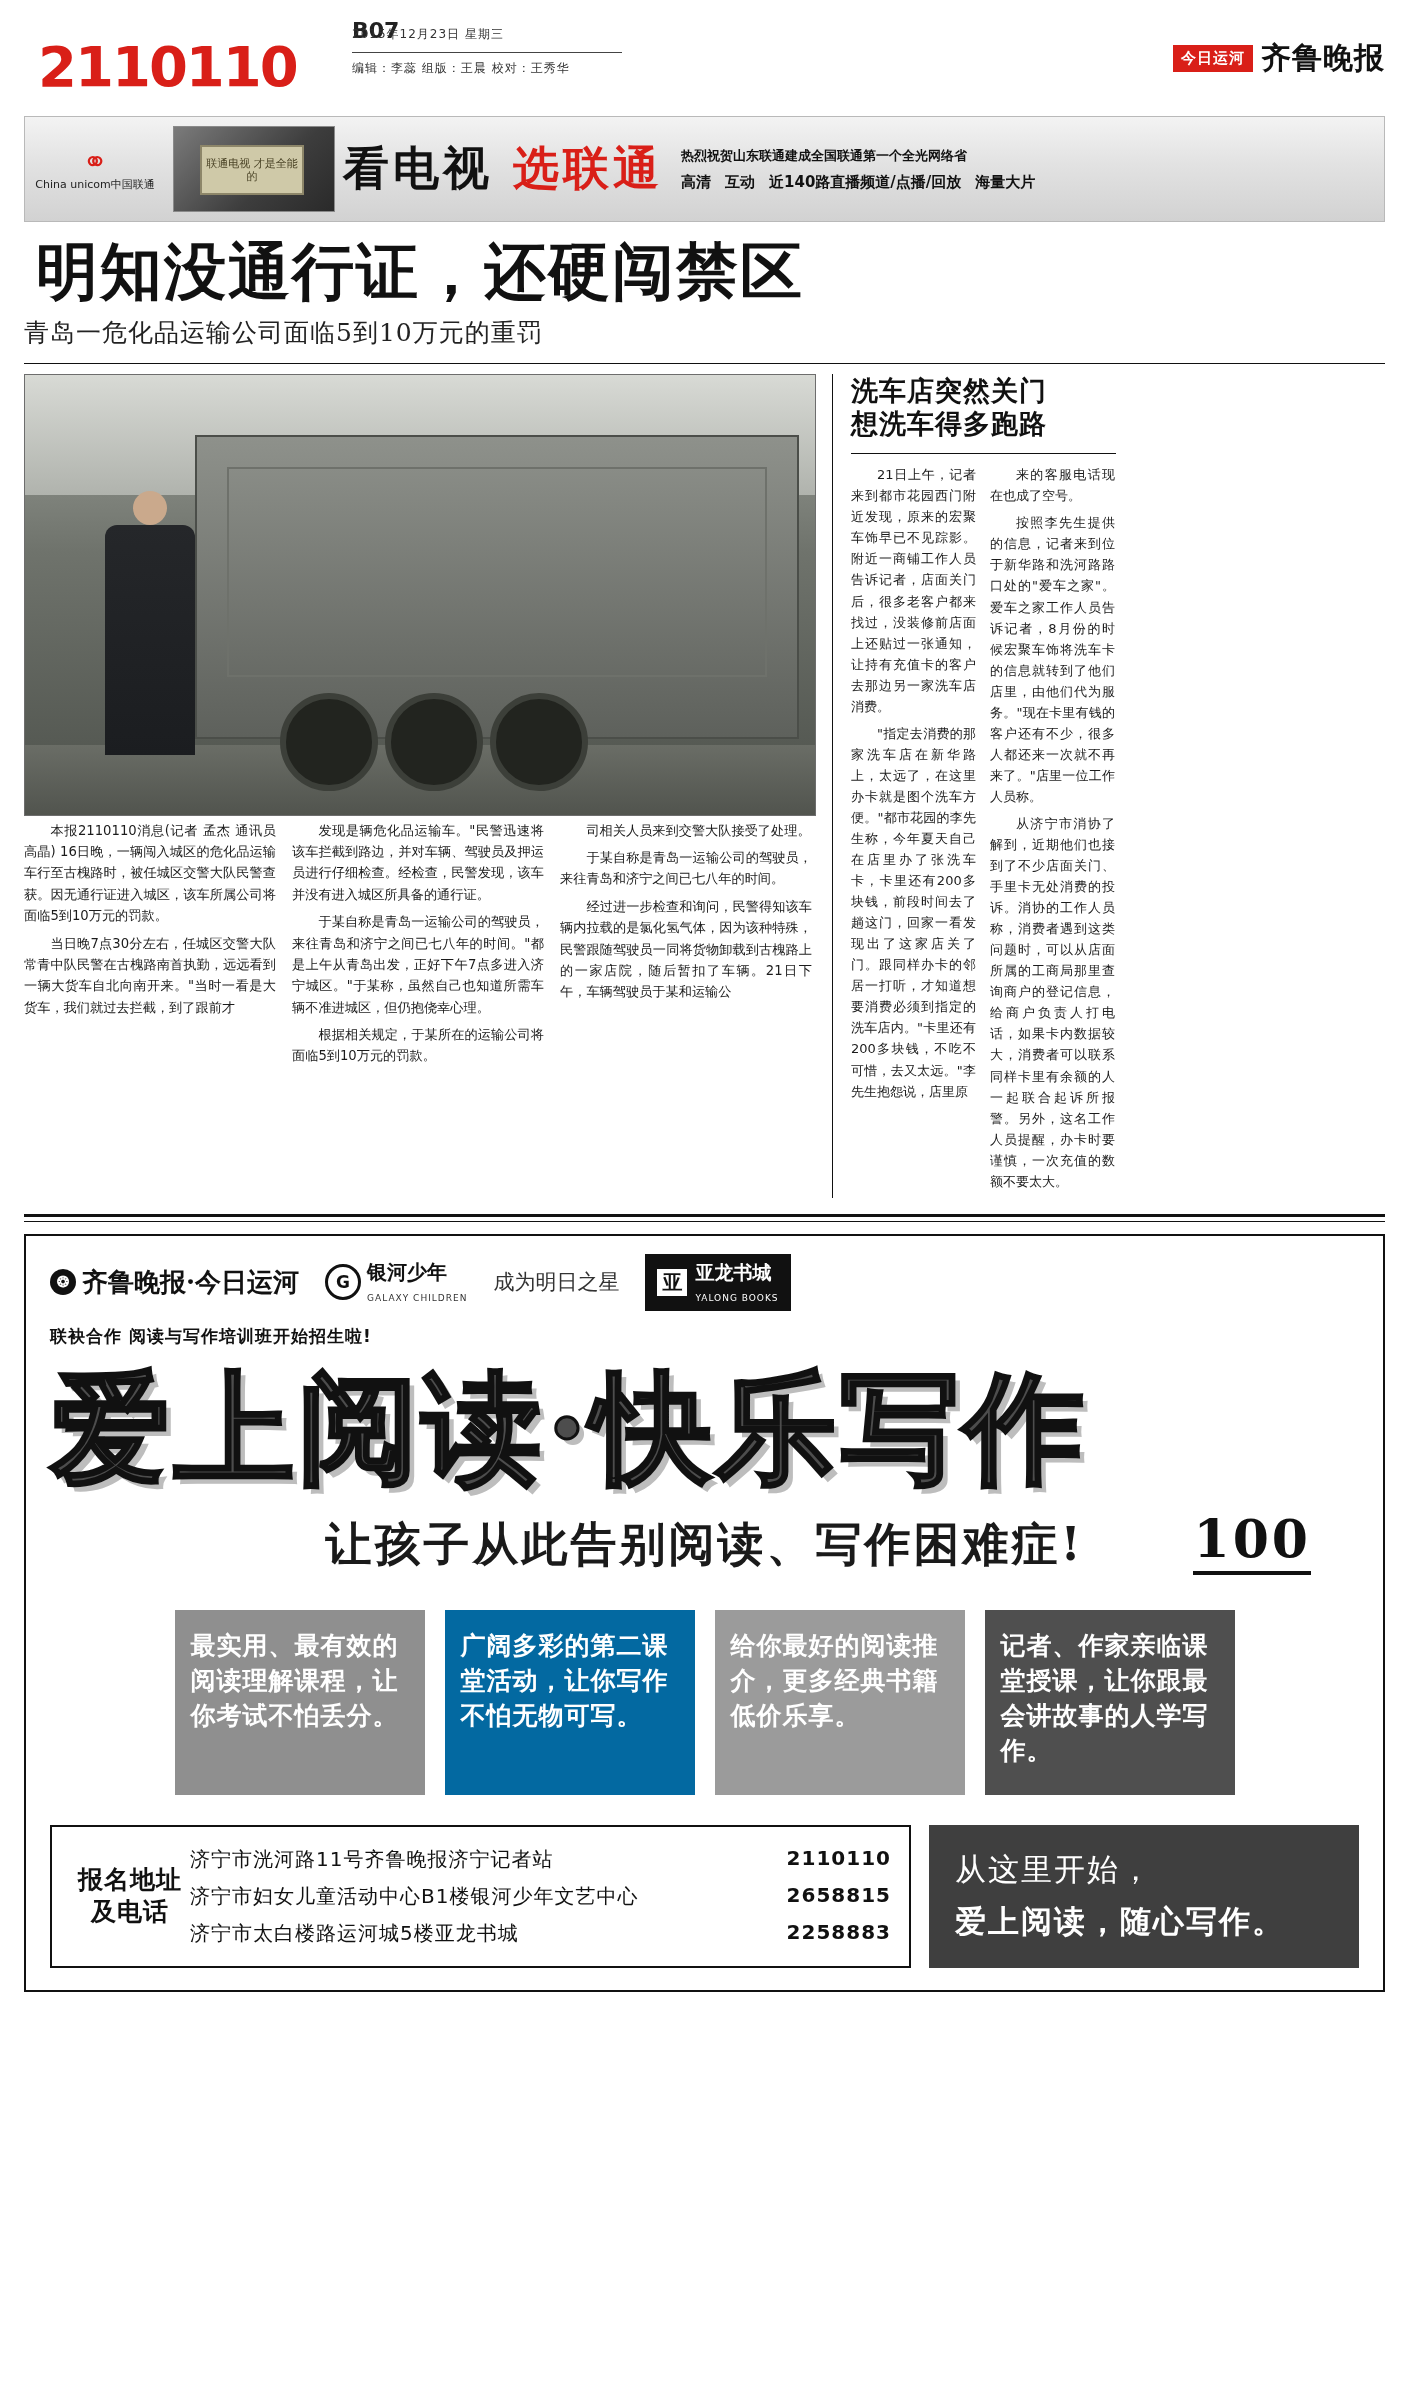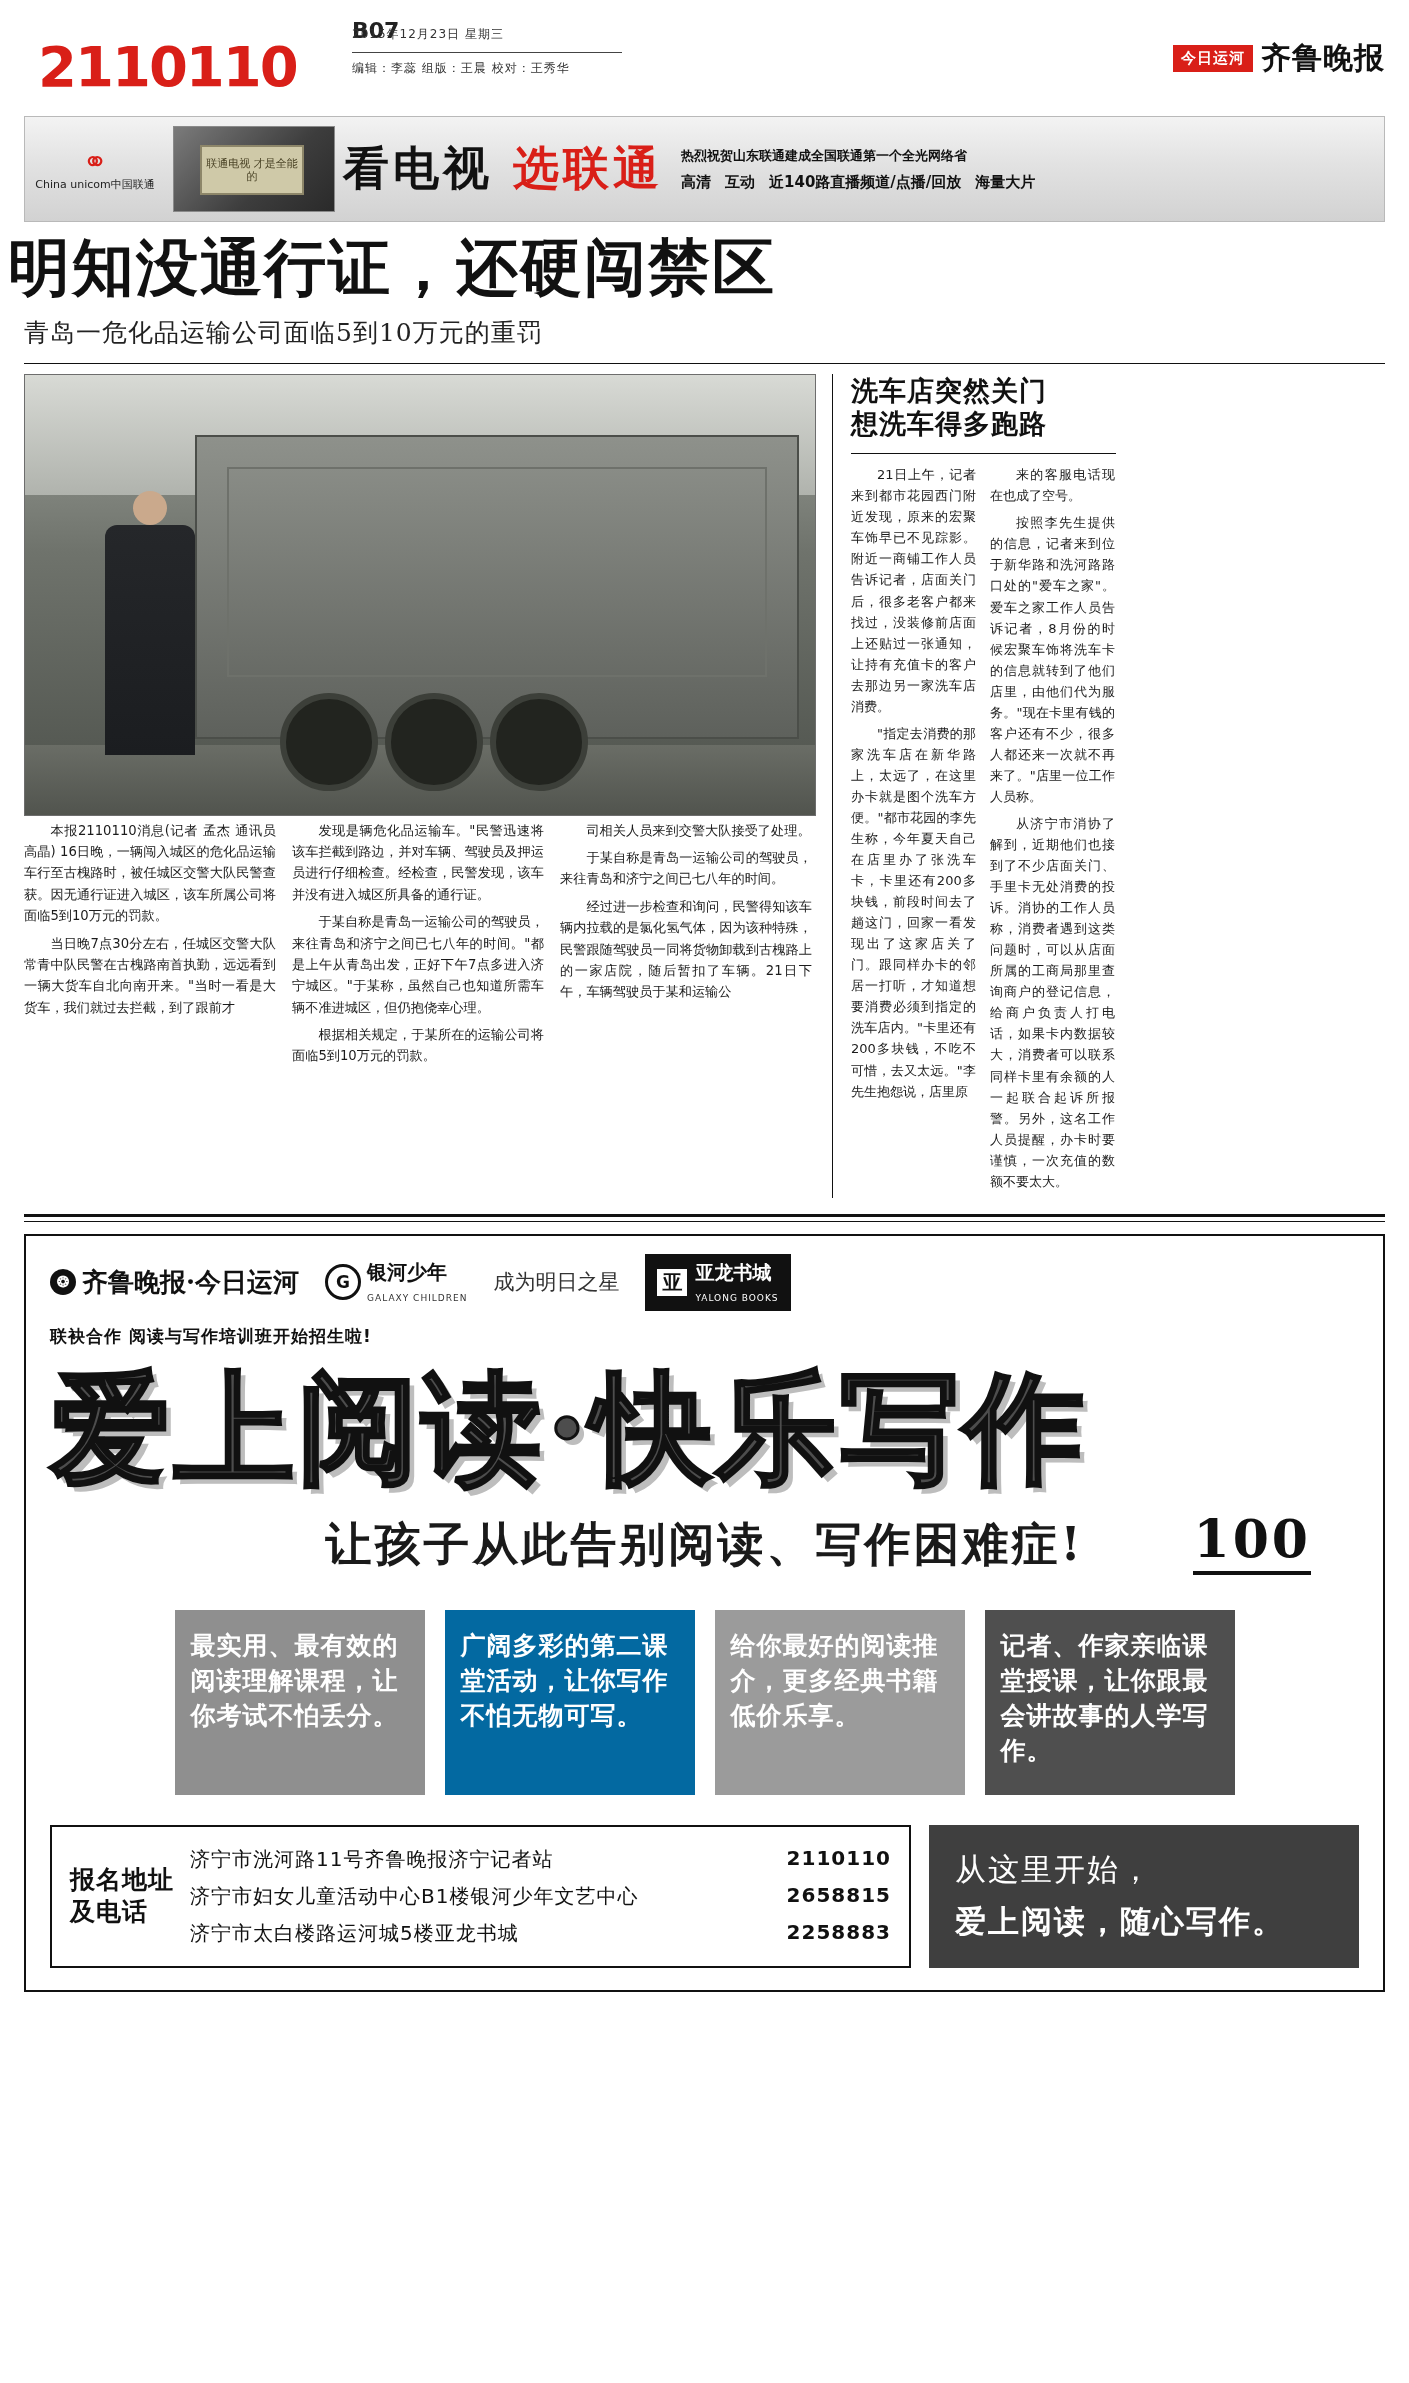--- a/index.html
+++ b/index.html
@@ -66,22 +66,22 @@
     font-family:"DejaVu Serif","Liberation Serif",serif;
     font-size:46px;font-weight:bold;letter-spacing:4px;white-space:nowrap;
   }
   .ad-slogan .red{color:#d91f18;}
   .ad-right{flex:1;padding-left:18px;}
   .ad-top-line{font-size:13px;font-weight:bold;color:#111;margin-bottom:8px;}
   .ad-feats{display:flex;gap:14px;font-size:15px;font-weight:bold;color:#111;}
 
   
   .headline{
-    margin:18px 24px 0 8px;
-    font-family:Liberation Mono, monospace;
+    margin:18px 24px 0 36px;
+    font-family:Liberation Serif, serif;
     font-size:62px;font-weight:bold;letter-spacing:2px;color:#111;line-height:1.06;
   }
   .subhead{
     margin:10px 24px 0 24px;
     font-family:"DejaVu Serif","Liberation Serif",serif;
     font-size:25px;color:#222;letter-spacing:1px;
   }
   .hr-thin{margin:14px 24px 0 24px;height:1px;background:#111;}
 
   
@@ -188,21 +188,21 @@
   .f1{background:#8f8f8f;}
   .f2{background:#0369a1;}
   .f3{background:#9b9b9b;}
   .f4{background:#4f4f4f;}
 
   .contact-row{display:flex;gap:18px;margin-top:30px;align-items:stretch;}
   .contact-box{
     flex:1;border:2px solid #111;display:flex;align-items:center;padding:14px 18px;box-sizing:border-box;
   }
   .contact-label{
-    width:120px;font-size:25px;font-weight:bold;line-height:1.3;color:#111;letter-spacing:1px;
+    width:120px;font-size:25px;font-weight:bold;line-height:1.3;color:#111;letter-spacing:1px;text-align:center;
   }
   .contact-list{flex:1;}
   .contact-item{display:flex;justify-content:space-between;font-size:20px;color:#111;padding:5px 0;letter-spacing:1px;}
   .contact-item .tel{font-weight:bold;font-family:"DejaVu Sans",sans-serif;}
   .cta-box{
     width:430px;background:#3f3f3f;color:#fff;display:flex;flex-direction:column;
     justify-content:center;padding:14px 26px;box-sizing:border-box;
   }
   .cta-l1{font-size:31px;font-weight:normal;letter-spacing:2px;margin-bottom:10px;}
   .cta-l2{font-size:31px;font-weight:bold;letter-spacing:2px;}

